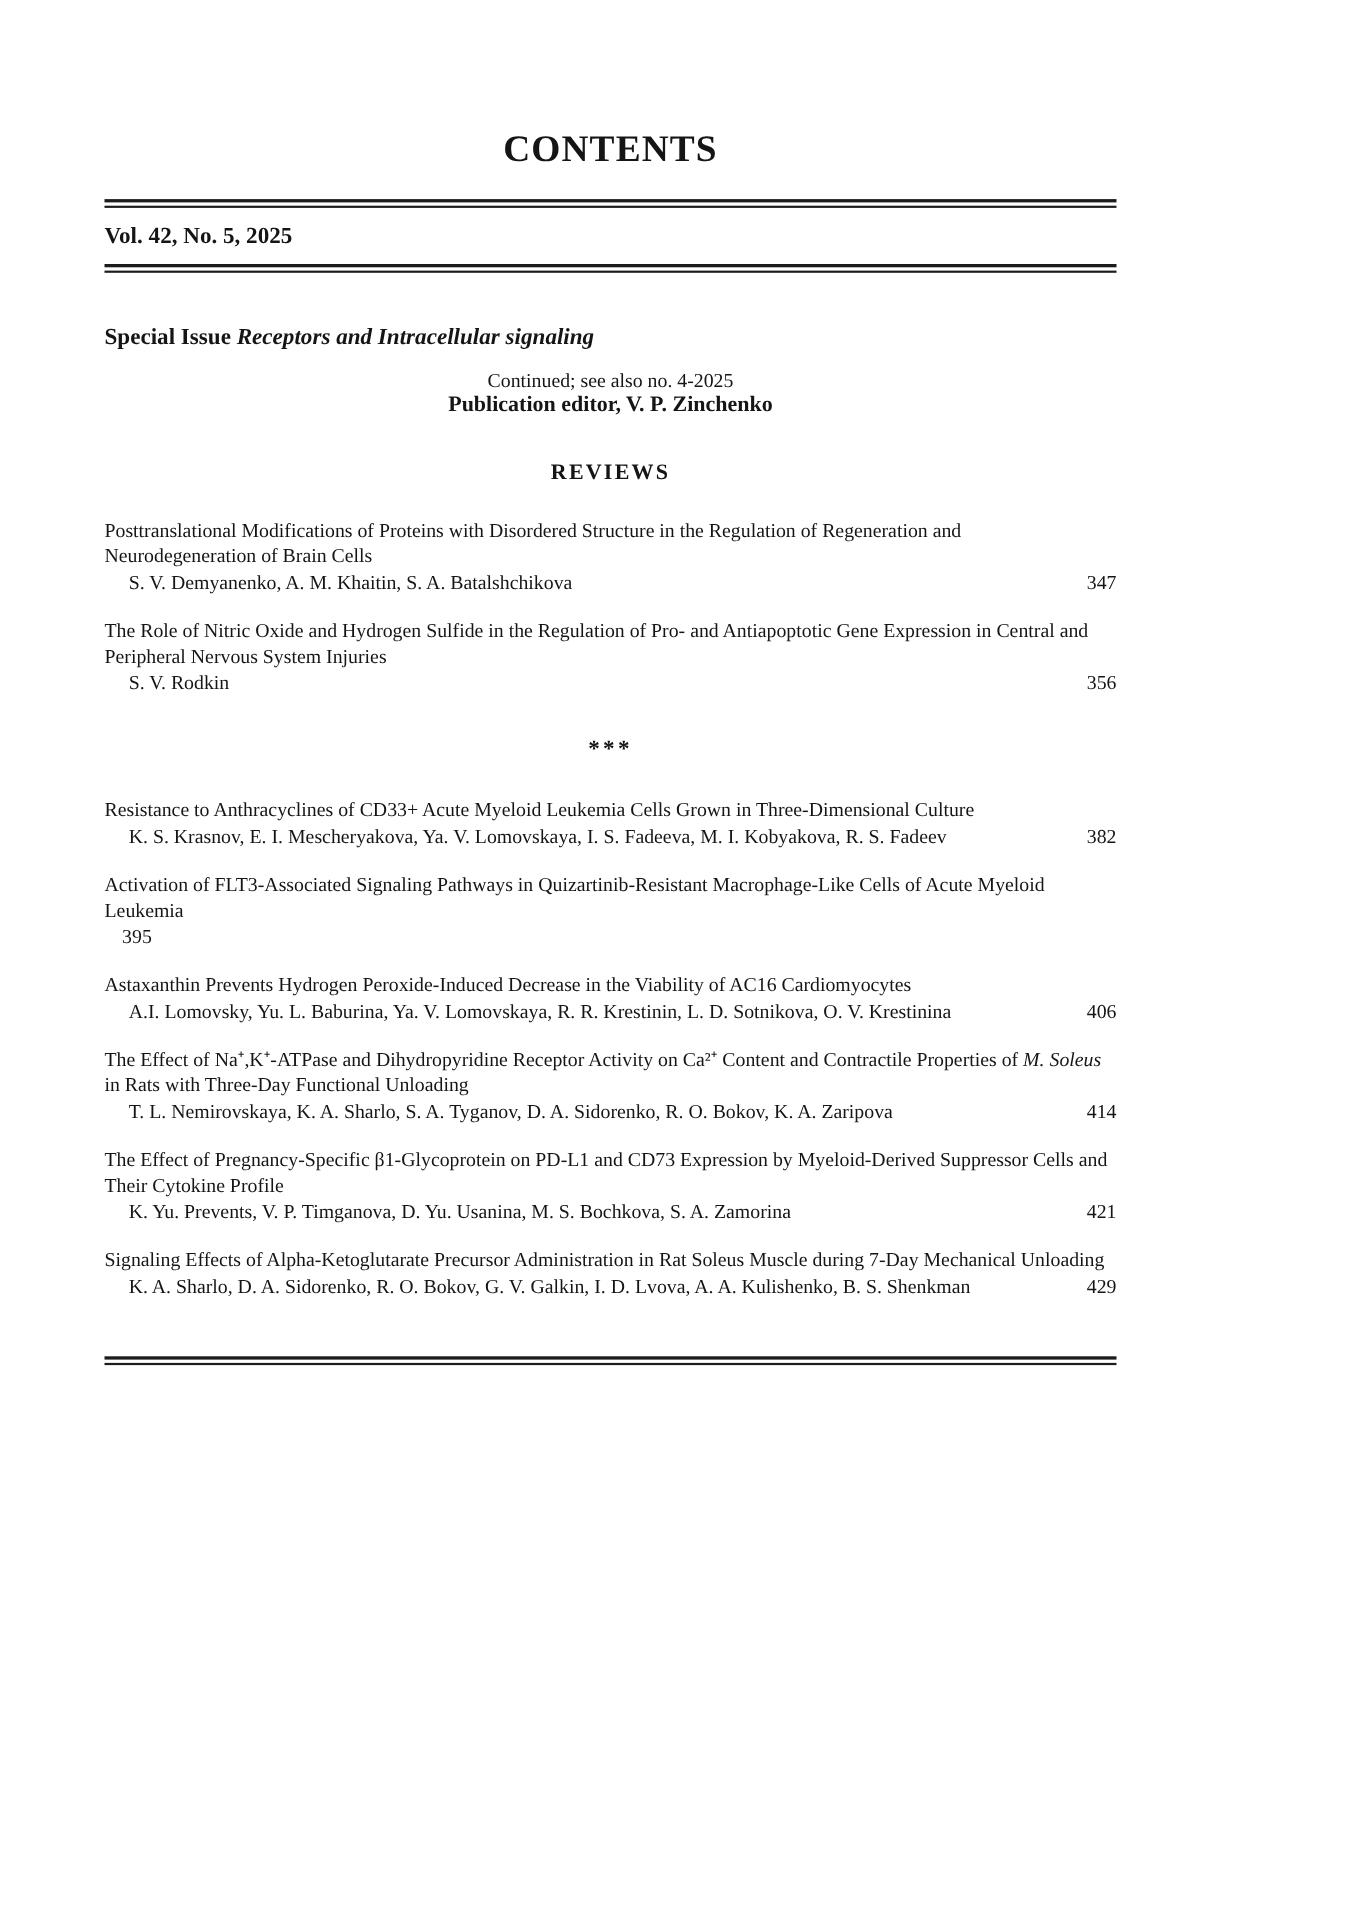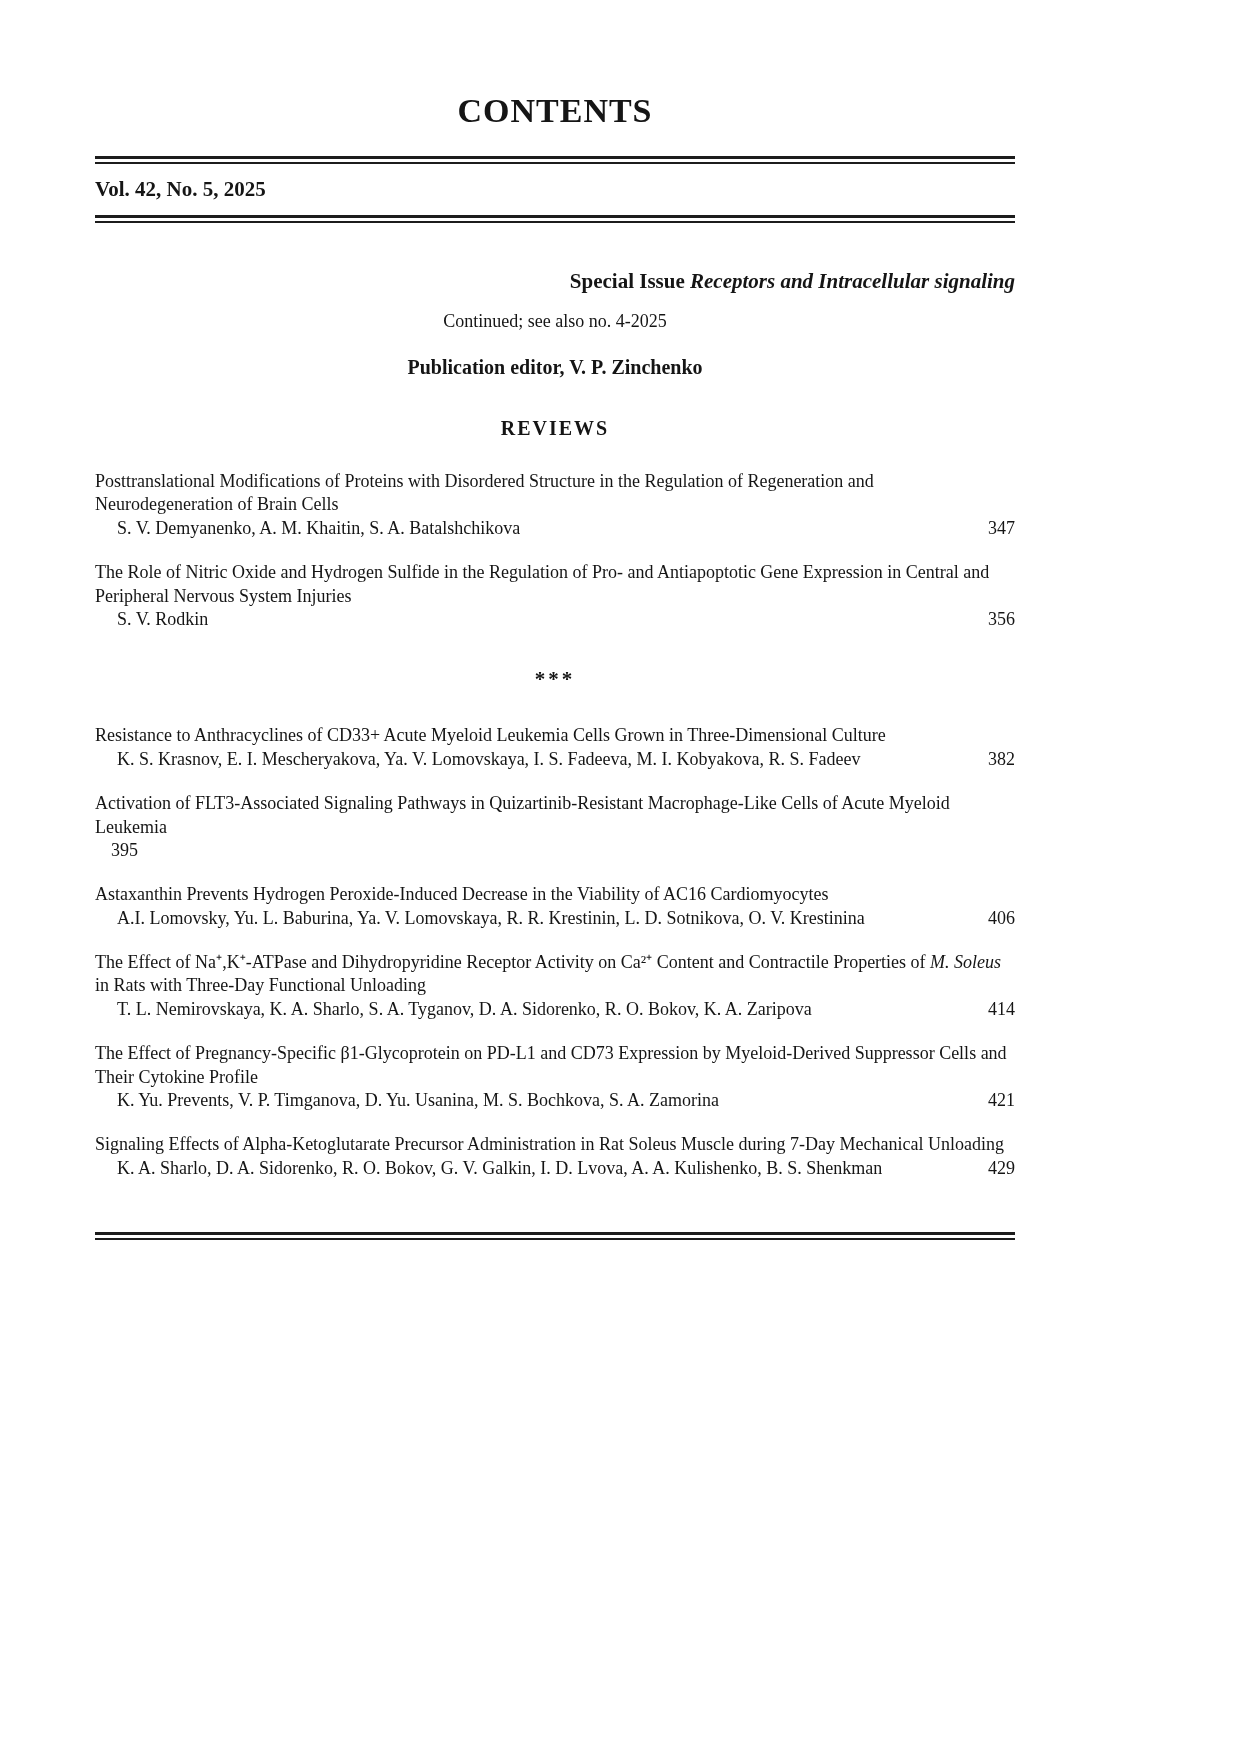--- a/index.html
+++ b/index.html
@@ -7,56 +7,55 @@
   body {
     width: 1241px;
     min-height: 1755px;
     font-family: "Liberation Serif", serif;
     color: #151515;
     -webkit-font-smoothing: antialiased;
   }
   .page {
     width: 920px;
     margin-left: 95px;
-    padding-top: 92px;
+    padding-top: 117px;
   }
   .contents-title {
     text-align: center;
     font-size: 34px;
     font-weight: bold;
     letter-spacing: 1px;
     margin-bottom: 26px;
   }
   .double-rule {
     height: 8px;
     border-top: 3px solid #1c1c1c;
     border-bottom: 2px solid #1c1c1c;
   }
   .volume-line {
     font-size: 21px;
     font-weight: bold;
     margin: 13px 0 13px 0;
   }
   .special-issue {
-    text-align: right;
+    text-align: left;
     font-size: 21px;
     font-weight: bold;
     margin-top: 46px;
   }
   .special-issue .issue-name { font-style: italic; }
   .continued-note {
     text-align: center;
     font-size: 18px;
     margin-top: 17px;
   }
   .editor-line {
     text-align: center;
     font-size: 20px;
     font-weight: bold;
-    margin-top: 24px;
   }
   .section-heading {
     text-align: center;
     font-size: 20px;
     font-weight: bold;
     letter-spacing: 2px;
     margin-top: 38px;
     margin-bottom: 30px;
   }
   .entry {

